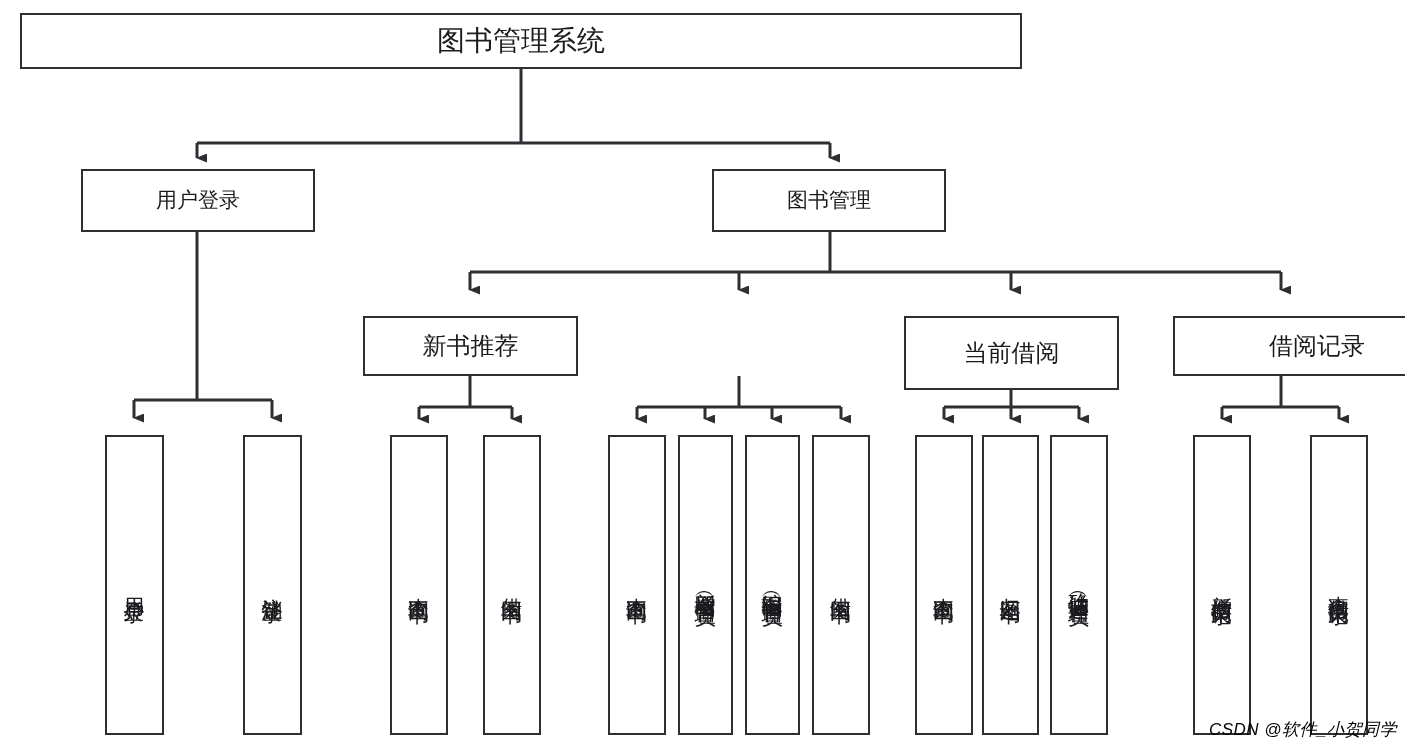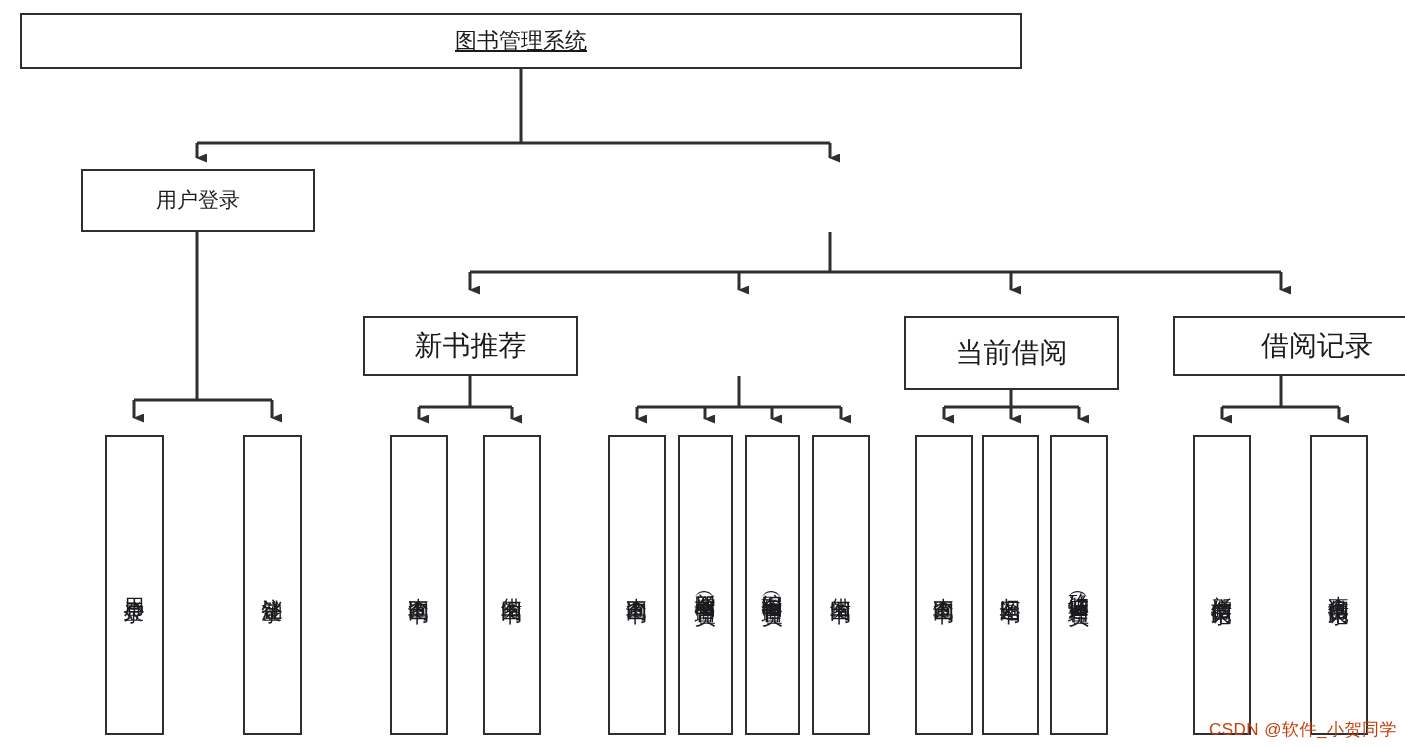--- a/index.html
+++ b/index.html
@@ -44,32 +44,33 @@
     writing-mode: horizontal-tb;
     font-size: 21px;
   }
   .vert .node-label {
     writing-mode: vertical-rl;
     text-orientation: upright;
     font-size: 21px;
     letter-spacing: 2px;
     line-height: 1.0;
   }
-  .level0 .node-label { font-size: 22px; text-decoration: underline; }
+  .level0 .node-label { font-size: 28px; }
   .level1 .node-label { font-size: 21px; }
-  .level2 .node-label { font-size: 28px; }
+  .level2 .node-label { font-size: 24px; }
   .watermark {
     position: absolute;
     right: 8px;
     bottom: 6px;
     font-size: 17px;
-    color: #c2410c;
+    color: #000000;
     letter-spacing: 0.5px;
     white-space: nowrap;
     pointer-events: none;
+    font-style: italic;
   }
 </style>
 </head>
 <body>
 
 <div id="diagram-root">
 
   <svg class="diagram-canvas" viewBox="0 0 1405 747">
     <defs>
       <marker id="arrowhead" markerWidth="9" markerHeight="11" refX="4.5" refY="10" orient="auto" markerUnits="userSpaceOnUse">
@@ -120,20 +121,23 @@
     </g>
   </svg>
 
   <div class="node-box horiz level0" style="left:20px; top:13px; width:1002px; height:56px;">
     <span class="node-label">图书管理系统</span>
   </div>
 
   <div class="node-box horiz level1" style="left:81px; top:169px; width:234px; height:63px;">
     <span class="node-label">用户登录</span>
   </div>
+  <div class="node-box horiz level1" style="left:712px; top:169px; width:234px; height:63px;">
+    <span class="node-label">图书管理</span>
+  </div>
 
   <div class="node-box horiz level2" style="left:363px; top:316px; width:215px; height:60px;">
     <span class="node-label">新书推荐</span>
   </div>
   <div class="node-box horiz level2" style="left:904px; top:316px; width:215px; height:74px;">
     <span class="node-label">当前借阅</span>
   </div>
   <div class="node-box horiz level2" style="left:1173px; top:316px; width:244px; height:60px;padding-left:44px;">
     <span class="node-label">借阅记录</span>
   </div>

